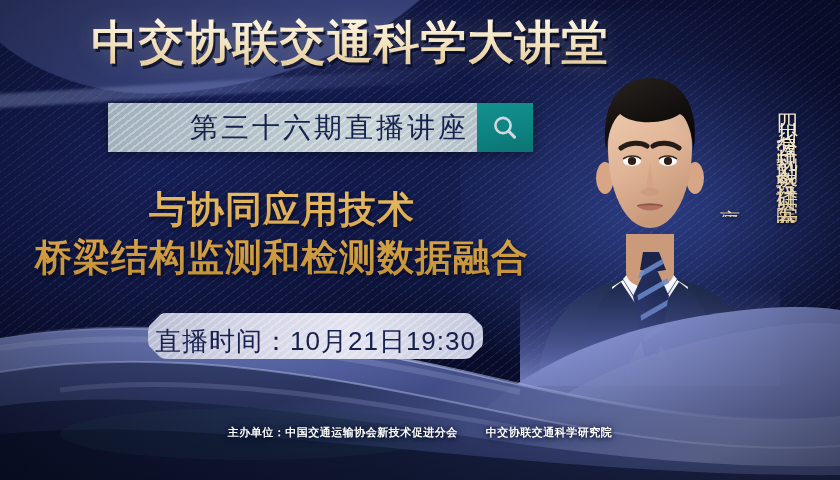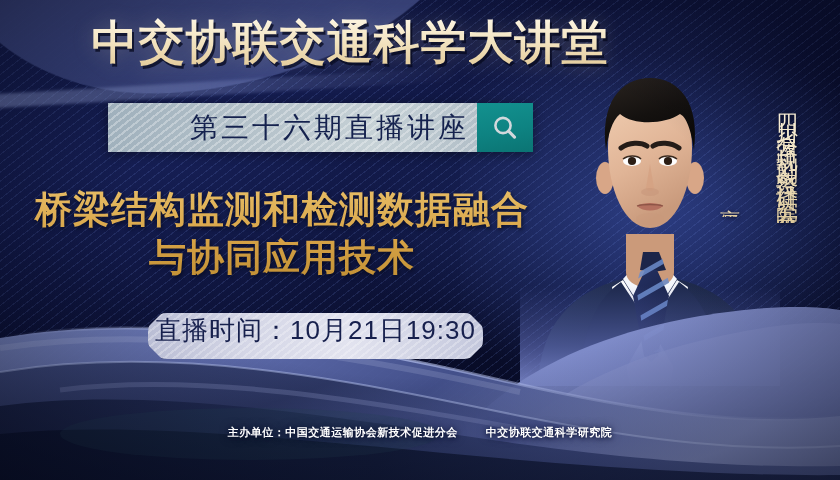--- a/index.html
+++ b/index.html
@@ -157,21 +157,21 @@
     left: 148px; top: 313px;
     width: 335px; height: 46px;
     background:
       repeating-linear-gradient(-38deg,
         rgba(255,255,255,0.0) 0px, rgba(255,255,255,0.0) 4px,
         rgba(255,255,255,0.26) 4px, rgba(255,255,255,0.26) 6px),
       linear-gradient(95deg, #b9bdd4 0%, #d4d6e6 30%, #e2e3ef 60%, #c3c7dc 100%);
     clip-path: polygon(14px 0, calc(100% - 14px) 0, 100% 14px, 100% calc(100% - 14px),
                        calc(100% - 14px) 100%, 14px 100%, 0 calc(100% - 14px), 0 14px);
     display: flex;
-    align-items: flex-start;
+    align-items: flex-end;
     justify-content: center;
     box-shadow: 0 3px 12px rgba(0,0,0,0.4);
     border-radius: 19px;
   }
   .timepill-text {
     font-size: 26px;
     font-weight: 500;
     letter-spacing: 1px;
     color: #17204d;
     white-space: nowrap;
@@ -394,22 +394,22 @@
     </div>
     <div class="searchbar-btn">
       <svg width="30" height="30" viewBox="0 0 30 30">
         <circle cx="13" cy="12.5" r="7.6" fill="none" stroke="#d2d8dc" stroke-width="2.6"></circle>
         <line x1="18.6" y1="18.2" x2="24.5" y2="24.2" stroke="#d2d8dc" stroke-width="3.1" stroke-linecap="round"></line>
       </svg>
     </div>
   </div>
 
   <div class="topic">
+    <div>与协同应用技术</div>
     <div>桥梁结构监测和检测数据融合</div>
-    <div>与协同应用技术</div>
   </div>
 
   <div class="timepill">
     <span class="timepill-text">直播时间：10月21日19:30</span>
   </div>
 
   <div class="vtext vtext-name">张二华</div>
   <div class="vtext vtext-title">高级工程师</div>
   <div class="vtext vtext-org">四川省公路规划勘察设计研究院有限公司</div>
 

